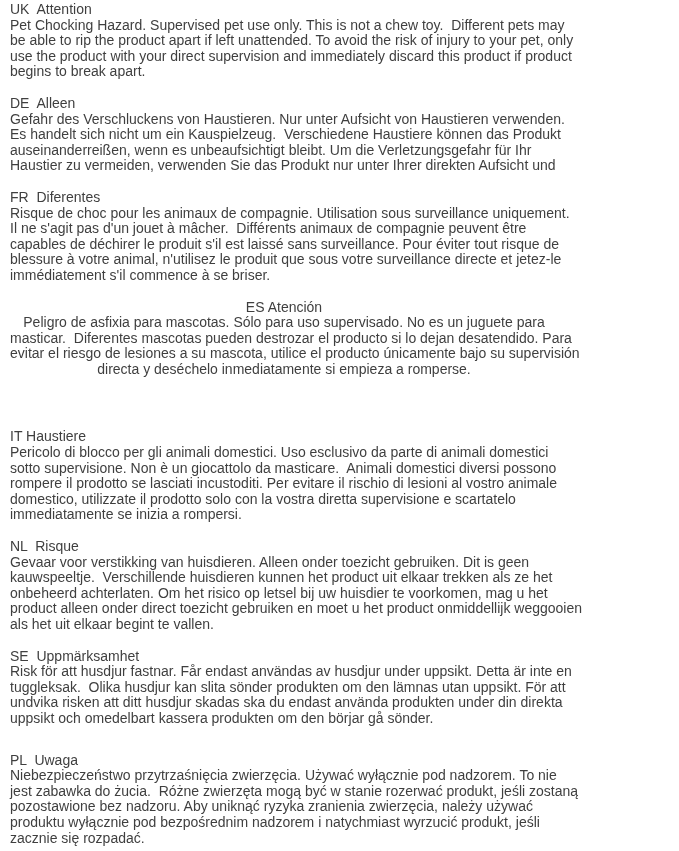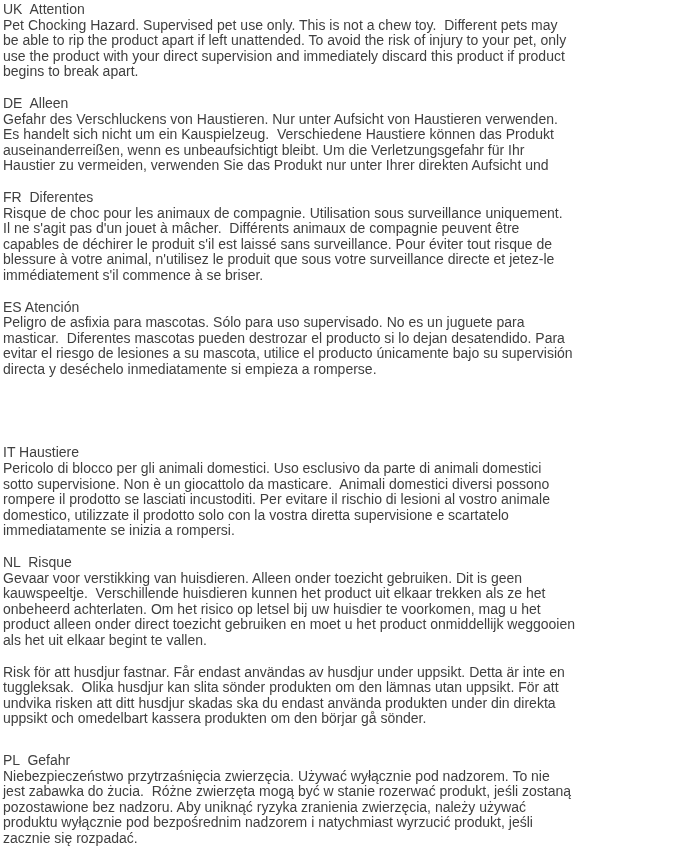--- a/index.html
+++ b/index.html
@@ -10,28 +10,28 @@
     width: 679px;
     height: 851px;
     background: #ffffff;
     overflow: hidden;
     font-family: "Liberation Sans", "DejaVu Sans", sans-serif;
   }
   .page {
     box-sizing: border-box;
     width: 560px;
     height: 851px;
-    padding: 2px 2px 0 3px;
+    padding: 2px 2px 0 10px;
     border-radius: 11px;
   }
   .section {
     margin: 0 0 16px 0;
   }
   
-  .section--gap-xl { margin-bottom: 68px; }
+  .section--gap-xl { margin-bottom: 52px; text-align: center; }
   
   .section--gap-lg { margin-bottom: 26px; }
 
   .heading,
   .body-text {
     font-size: 14px;
     line-height: 15.6px;
     color: #3f3f3f;
     white-space: pre; 
     font-weight: 400;
@@ -87,28 +87,29 @@
   <div class="section">
     <div class="heading">NL  Risque</div>
     <div class="body-text">Gevaar voor verstikking van huisdieren. Alleen onder toezicht gebruiken. Dit is geen
 kauwspeeltje.  Verschillende huisdieren kunnen het product uit elkaar trekken als ze het
 onbeheerd achterlaten. Om het risico op letsel bij uw huisdier te voorkomen, mag u het
 product alleen onder direct toezicht gebruiken en moet u het product onmiddellijk weggooien
 als het uit elkaar begint te vallen.</div>
   </div>
 
   <div class="section section--gap-lg">
+    <div class="heading">SE  Uppmärksamhet</div>
     <div class="body-text">Risk för att husdjur fastnar. Får endast användas av husdjur under uppsikt. Detta är inte en
 tuggleksak.  Olika husdjur kan slita sönder produkten om den lämnas utan uppsikt. För att
 undvika risken att ditt husdjur skadas ska du endast använda produkten under din direkta
 uppsikt och omedelbart kassera produkten om den börjar gå sönder.</div>
   </div>
 
   <div class="section">
-    <div class="heading">PL  Gefahr</div>
+    <div class="heading">PL  Uwaga</div>
     <div class="body-text">Niebezpieczeństwo przytrzaśnięcia zwierzęcia. Używać wyłącznie pod nadzorem. To nie
 jest zabawka do żucia.  Różne zwierzęta mogą być w stanie rozerwać produkt, jeśli zostaną
 pozostawione bez nadzoru. Aby uniknąć ryzyka zranienia zwierzęcia, należy używać
 produktu wyłącznie pod bezpośrednim nadzorem i natychmiast wyrzucić produkt, jeśli
 zacznie się rozpadać.</div>
   </div>
 
 </div>
 
 </body></html>

